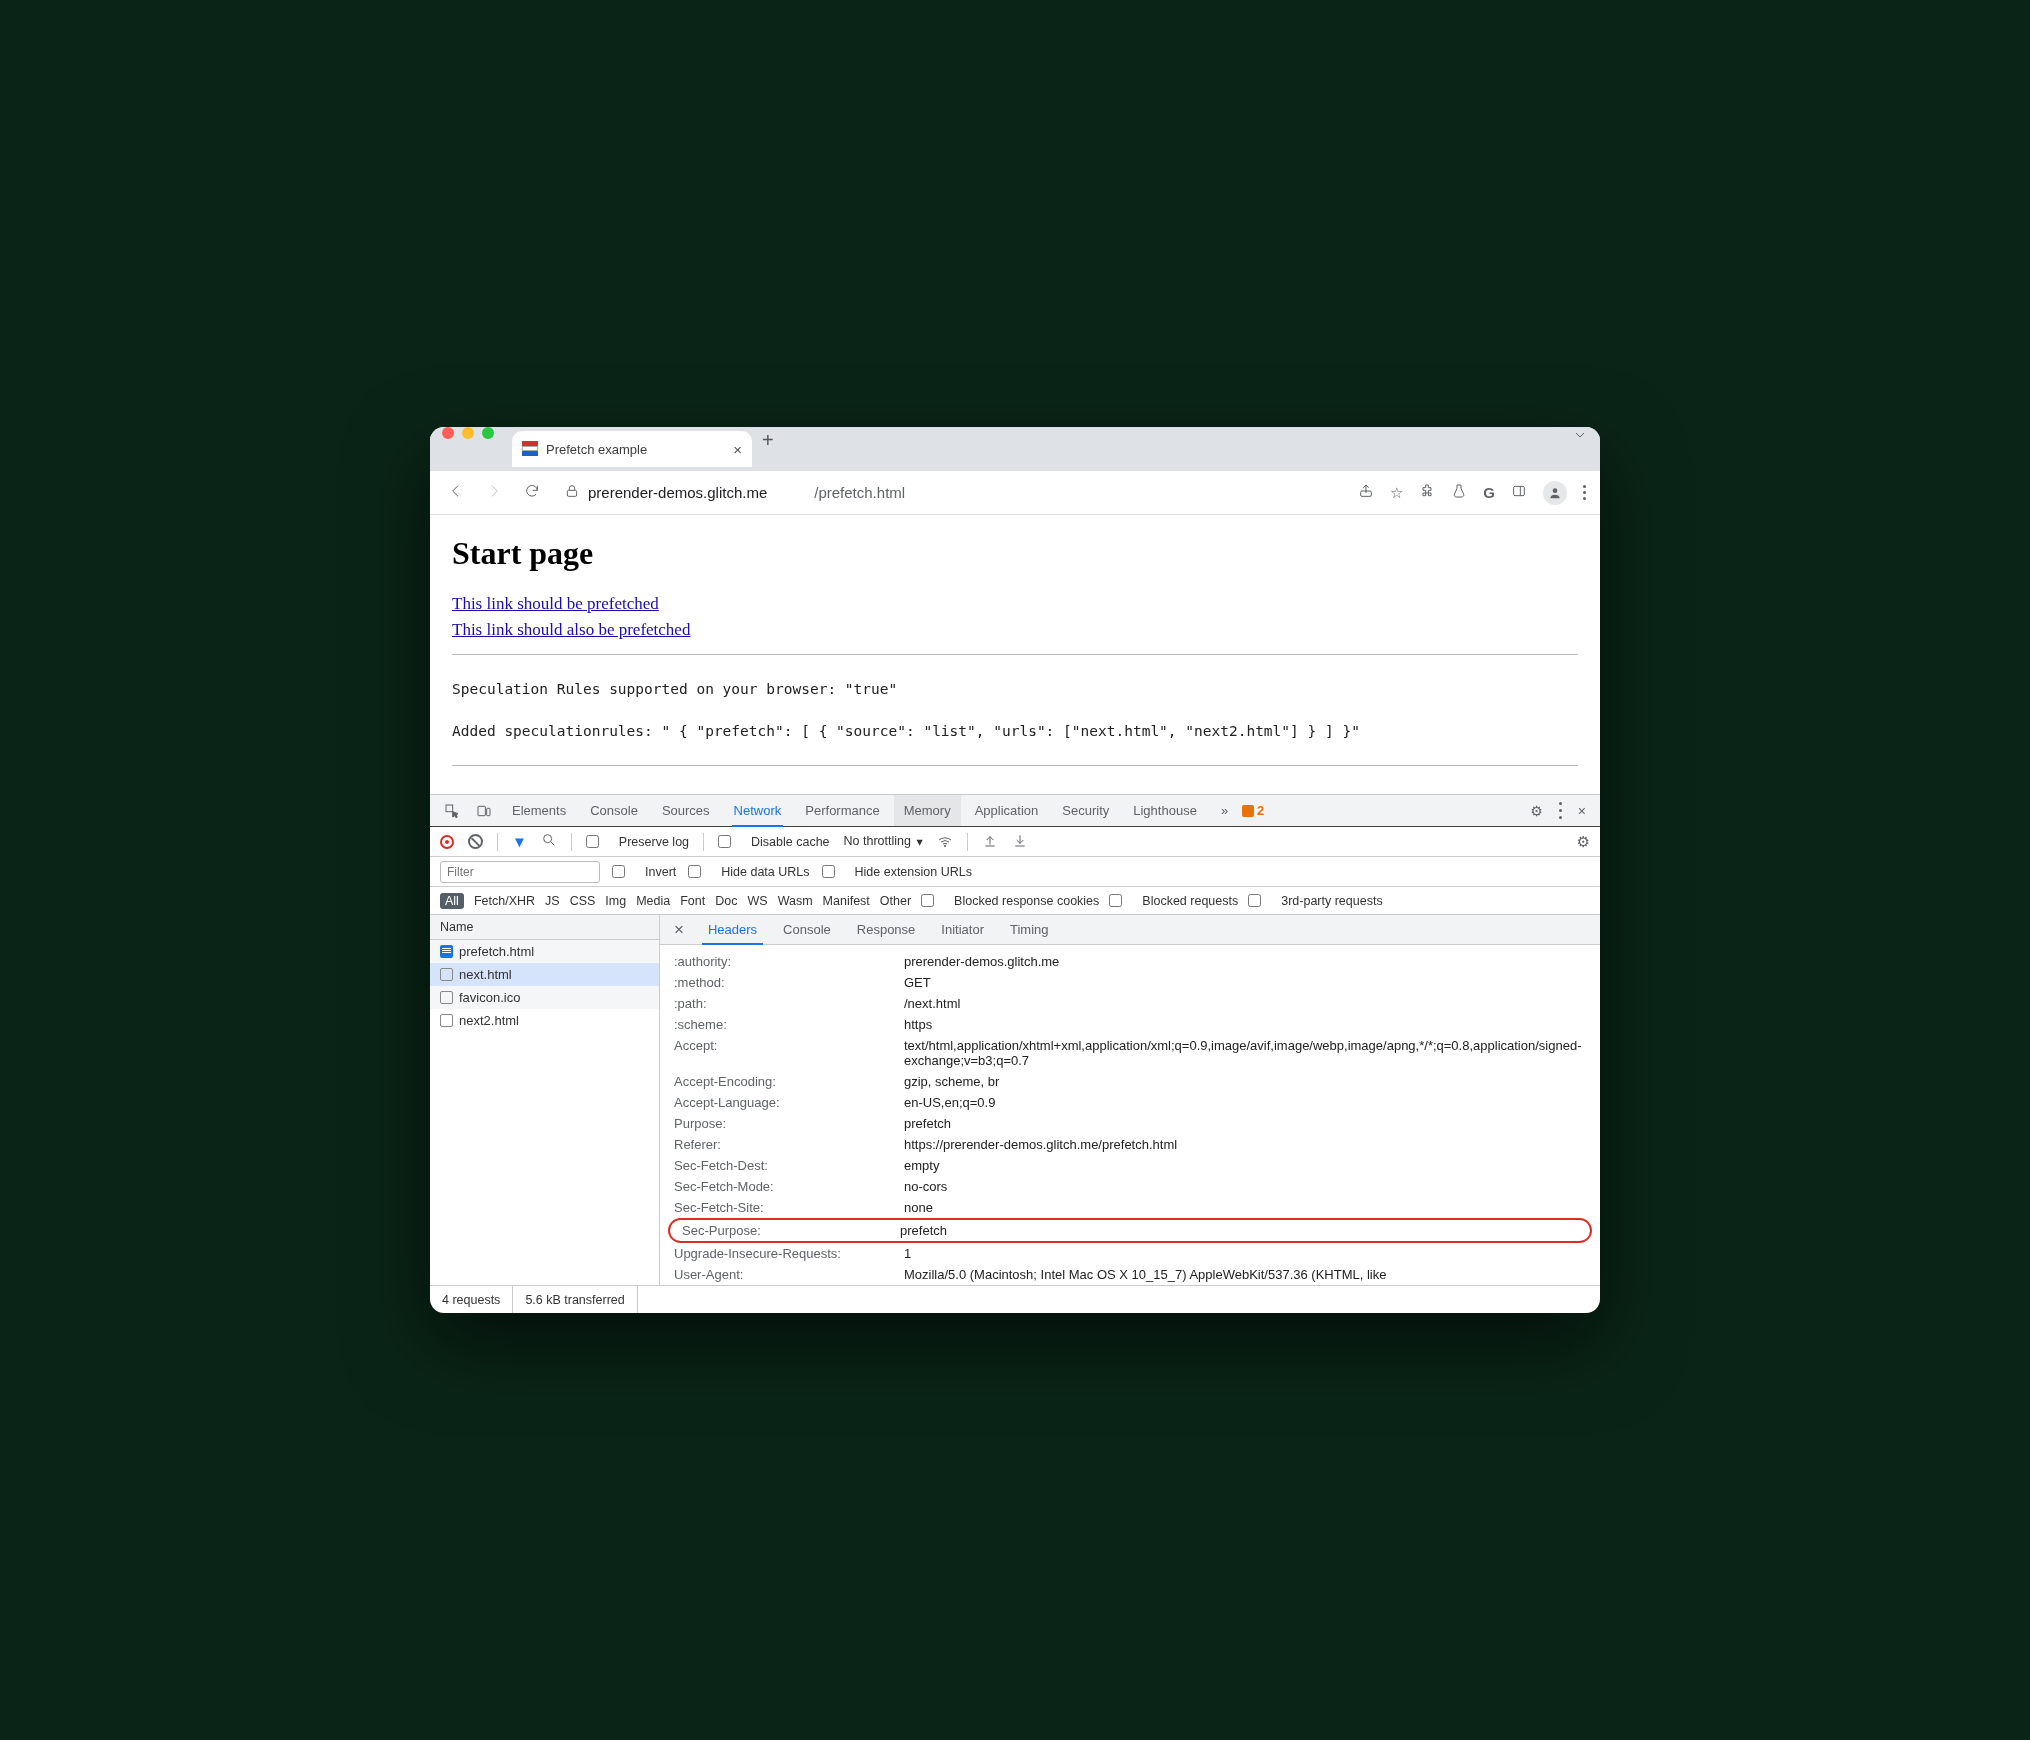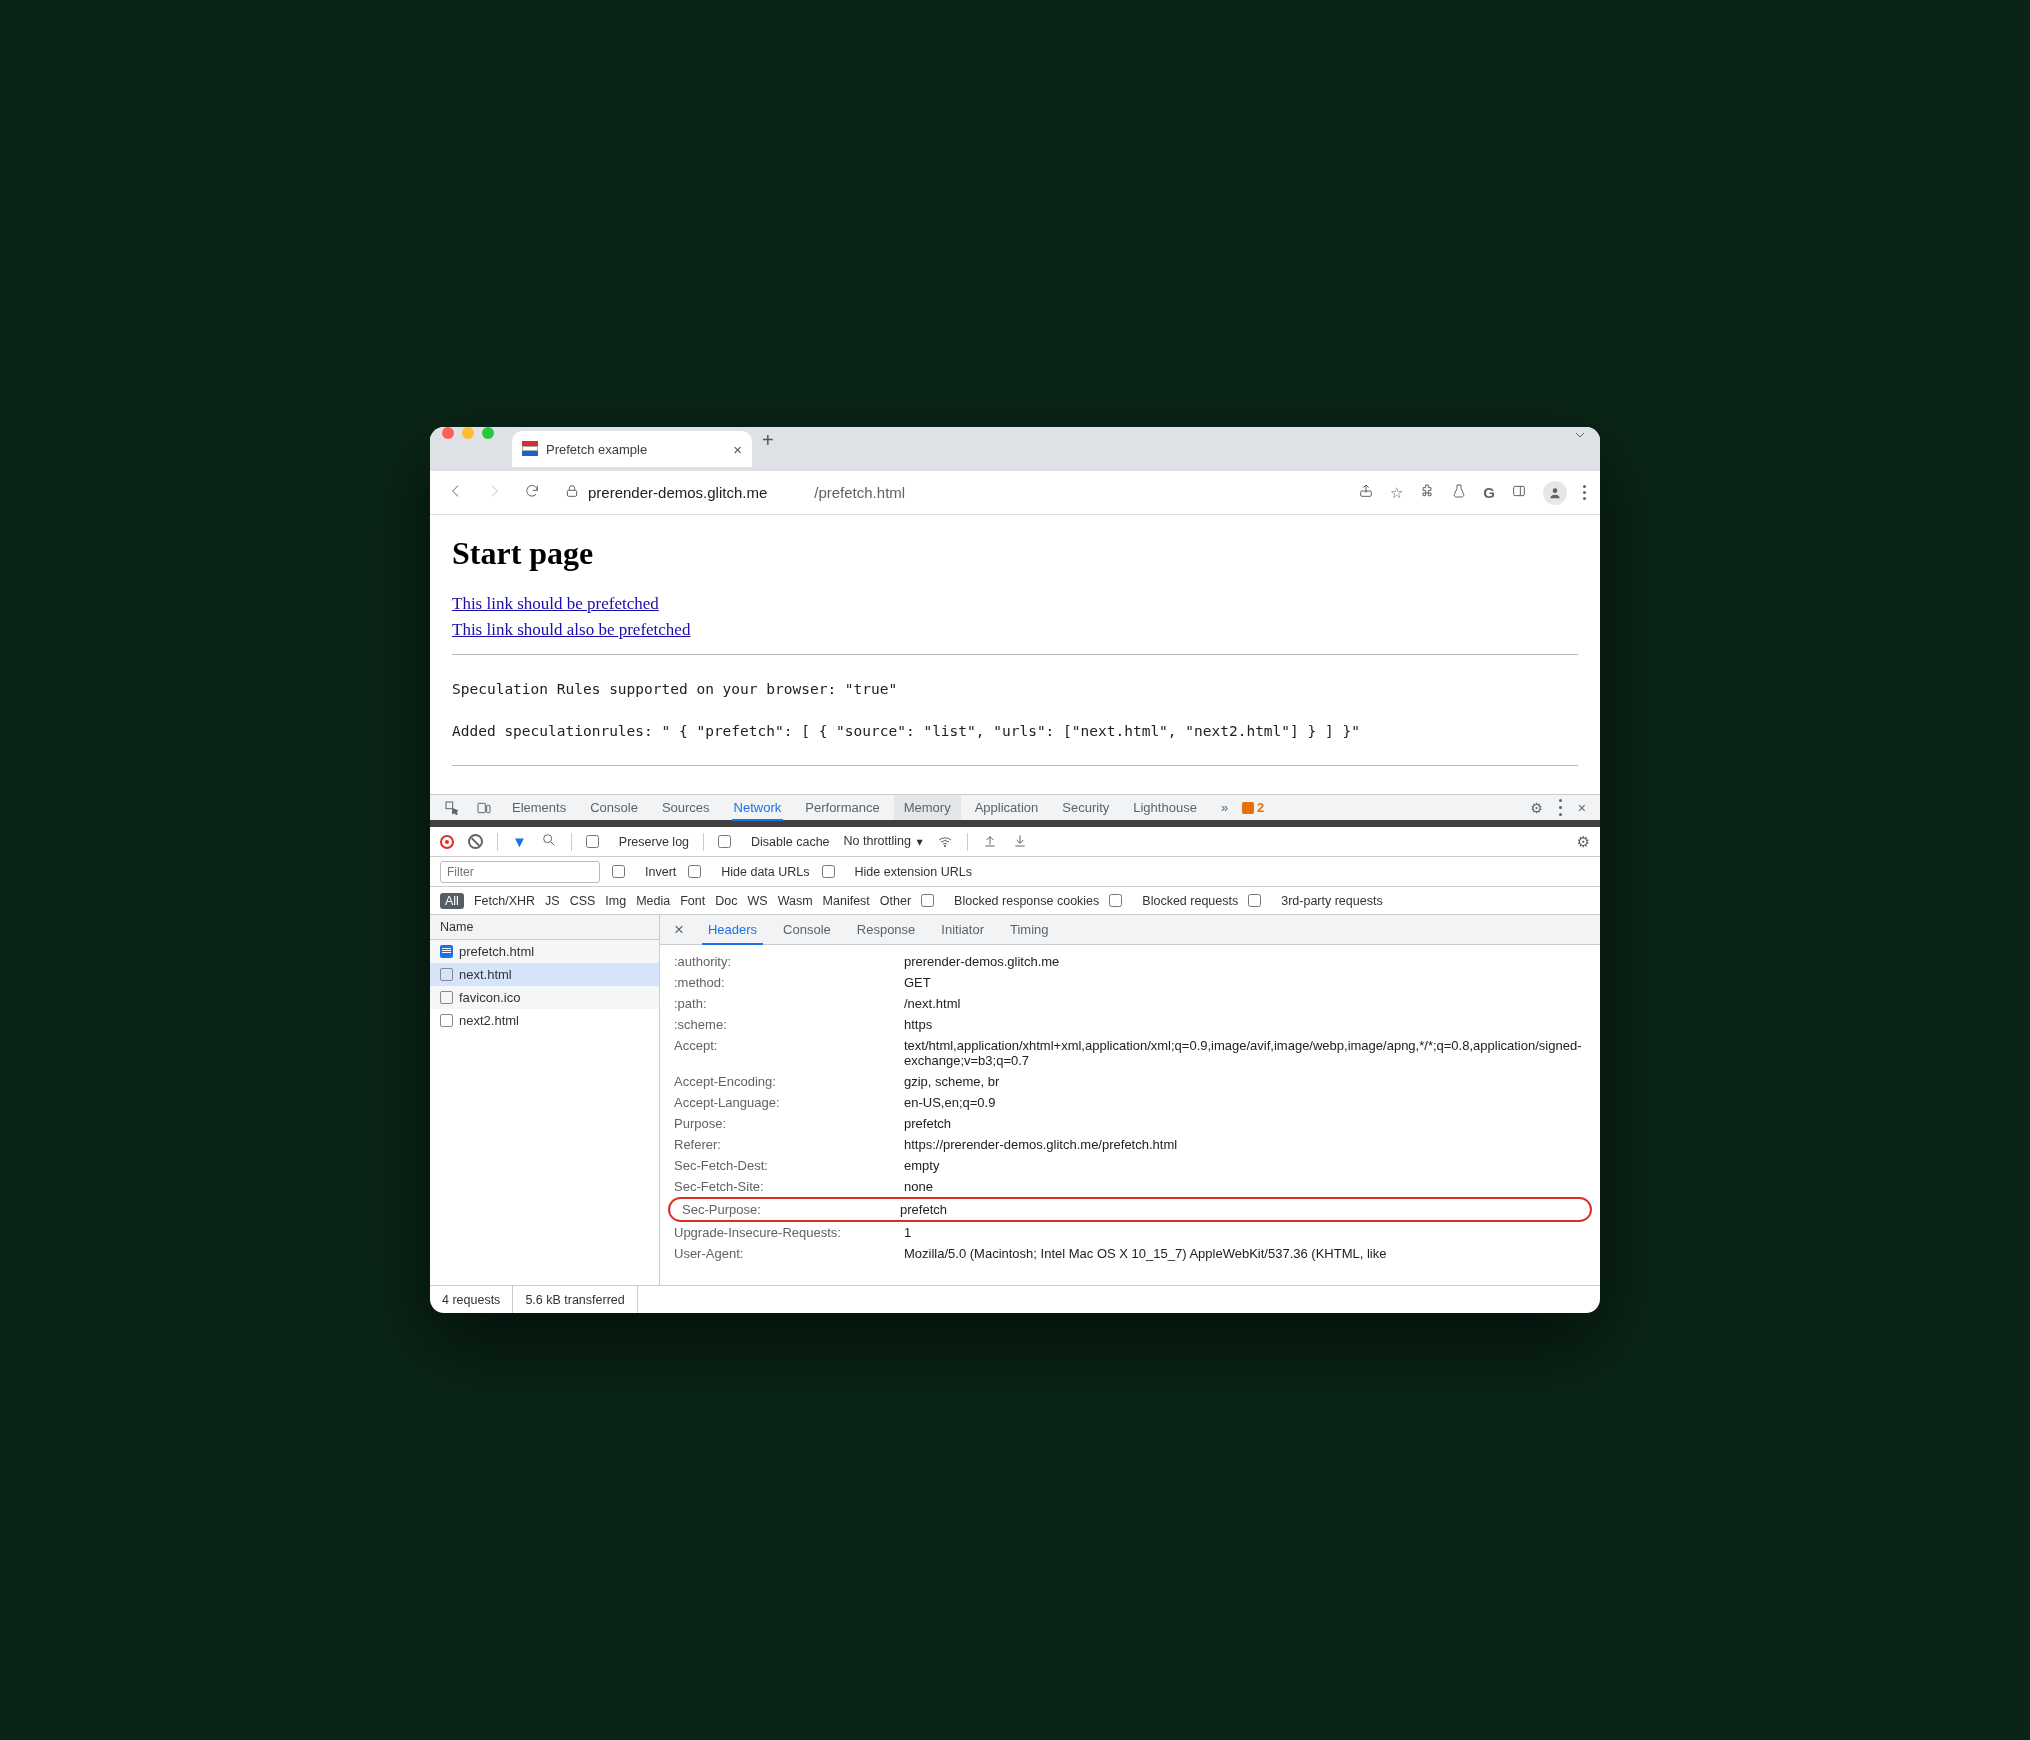--- a/index.html
+++ b/index.html
@@ -85,21 +85,21 @@
   
   .page { padding:20px 22px 14px; }
   .page h1 { font-family: Georgia, "Times New Roman", serif; font-size:32px; font-weight:bold; margin-bottom:22px; }
   .page a { color:#1a0dab; text-decoration:underline; font-family:Georgia,serif; font-size:17px; display:block; margin:6px 0;}
   hr.thin { border:none; border-top:1px solid #bbb; margin:14px 0; }
   .mono { font-family: Menlo, Monaco, Consolas, monospace; font-size:14.5px; color:#222; margin:26px 0; white-space:pre-wrap; }
   
   .devtools { border-top:1px solid #ccc; font-size:13px; }
   .dt-tabs {
     display:flex; align-items:center; height:32px;
-    border-bottom:7px solid #404040; padding:0 8px; gap:4px;
+    border-bottom:1px solid #404040; padding:0 8px; gap:4px;
     background:#f1f3f4;
   }
   .dt-tab { padding:0 10px; height:100%; display:flex; align-items:center; color:#5f6368; cursor:pointer; position:relative; }
   .dt-tab.active { color:#1a73e8; }
   .dt-tab.active::after { content:""; position:absolute; left:8px; right:8px; bottom:-1px; height:2px; background:#1a73e8; }
   .dt-tab.mem { background:#e4e6e8; }
   .dt-sep { flex:1; }
   .dt-ico { color:#5f6368; padding:0 6px; font-size:14px; display:flex; align-items:center; gap:4px;}
   .warn { color:#e8710a; font-weight:600; display:flex; align-items:center; gap:3px;}
   .warn .wicon { width:12px;height:12px;background:#e8710a;border-radius:2px; }
@@ -434,20 +434,24 @@
             </div>
           <div class="hrow">
               <div class="hkey">Referer:</div>
               <div class="hval">https://prerender-demos.glitch.me/prefetch.html</div>
             </div>
           <div class="hrow">
               <div class="hkey">Sec-Fetch-Dest:</div>
               <div class="hval">empty</div>
             </div>
           <div class="hrow">
+              <div class="hkey">Sec-Fetch-Mode:</div>
+              <div class="hval">no-cors</div>
+            </div>
+          <div class="hrow">
               <div class="hkey">Sec-Fetch-Site:</div>
               <div class="hval">none</div>
             </div>
           <div class="circled">
             <div class="hrow">
                 <div class="hkey">Sec-Purpose:</div>
                 <div class="hval">prefetch</div>
               </div>
           </div>
           <div class="hrow">

